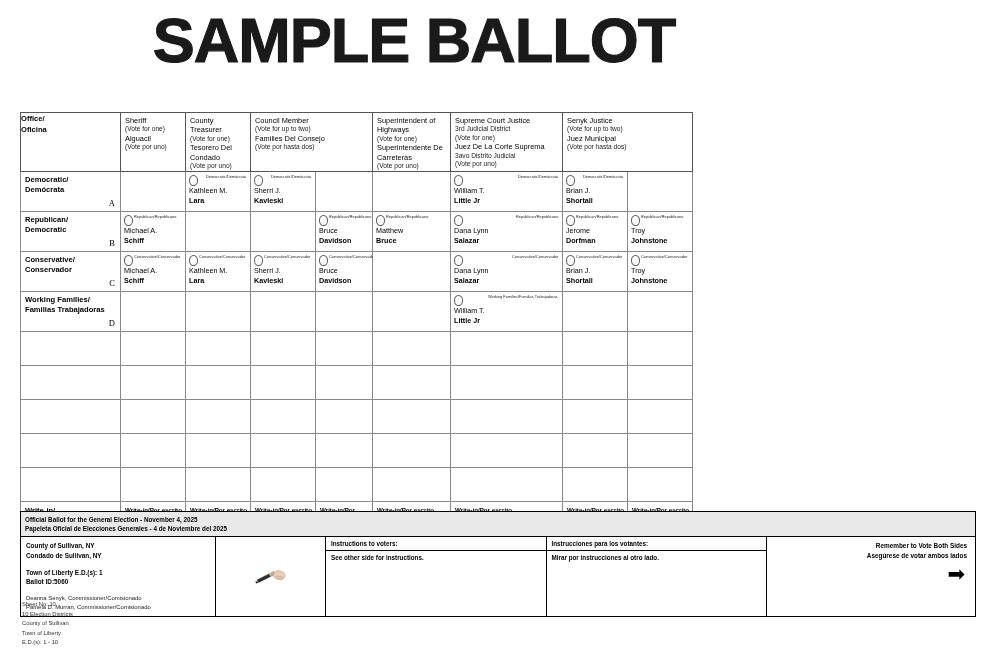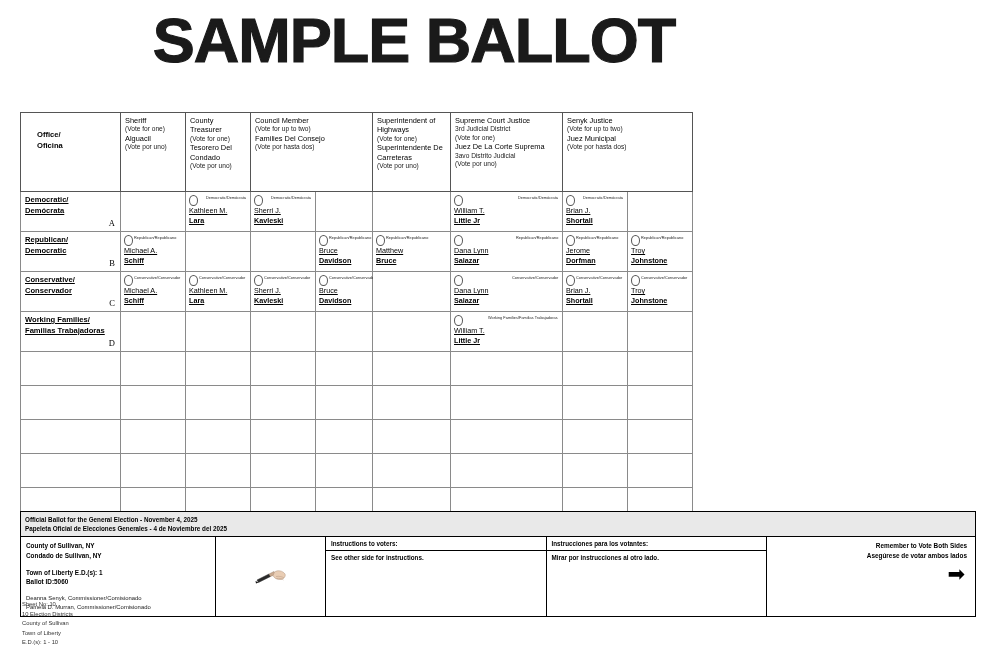--- a/index.html
+++ b/index.html
@@ -47,21 +47,21 @@
   
   .office-hdr{
     height:46px;
     padding:3px 3px 0 4px !important;
     line-height:1.28;
   }
   .office-hdr .oh-b{font-weight:normal;font-size:7.4px;display:block;}
   .office-hdr .oh-n{font-size:6.6px;display:block;color:#222;}
 
   .corner-cell{
-    padding:16px !important;
+    padding:0 !important;
     font-weight:bold;font-size:7.6px;line-height:1.45;
   }
 
   
   .party-cell{
     padding:3px 4px 0 4px !important;
     font-weight:bold;font-size:7.6px;line-height:1.4;
     position:relative;
   }
   .party-letter{
@@ -96,21 +96,21 @@
   .tag-right{right:3px;}
   .cand-name{
     margin-top:10px;
     font-size:7.2px;
     line-height:1.45;
   }
   .cand-name .ln1{display:block;}
   .cand-name .ln2{display:block;font-weight:bold;}
 
   
-  tr.cand-row td{height:36px;text-decoration:underline;}
+  tr.cand-row td{height:36px;}
   tr.blank-row td{height:33px;}
   tr.writein-row td{height:40px;}
   .writein-label{
     padding:4px 4px 0 4px !important;
     font-weight:bold;font-size:7.6px;line-height:1.4;
   }
   .writein-cell{
     padding:4px 3px 0 4px !important;
     font-weight:bold;font-size:6.2px;
   }

